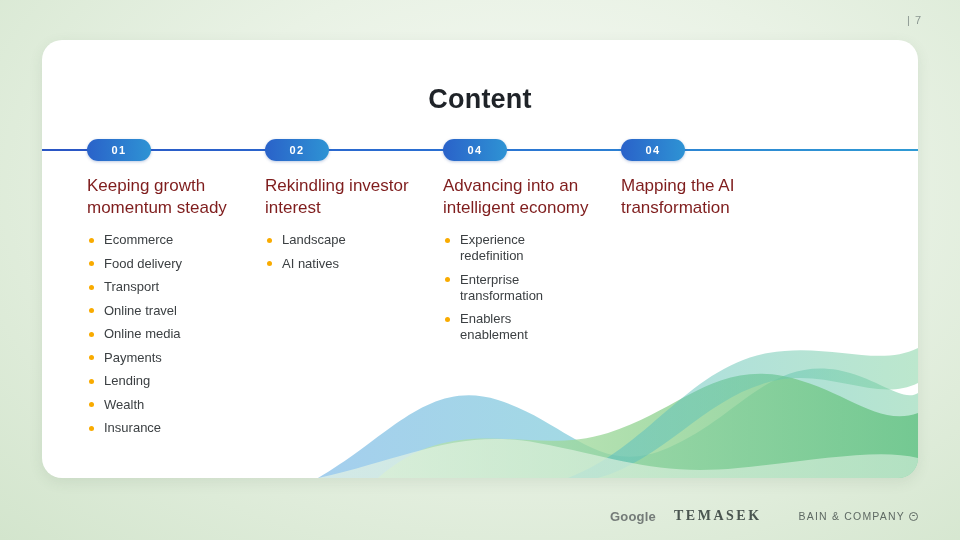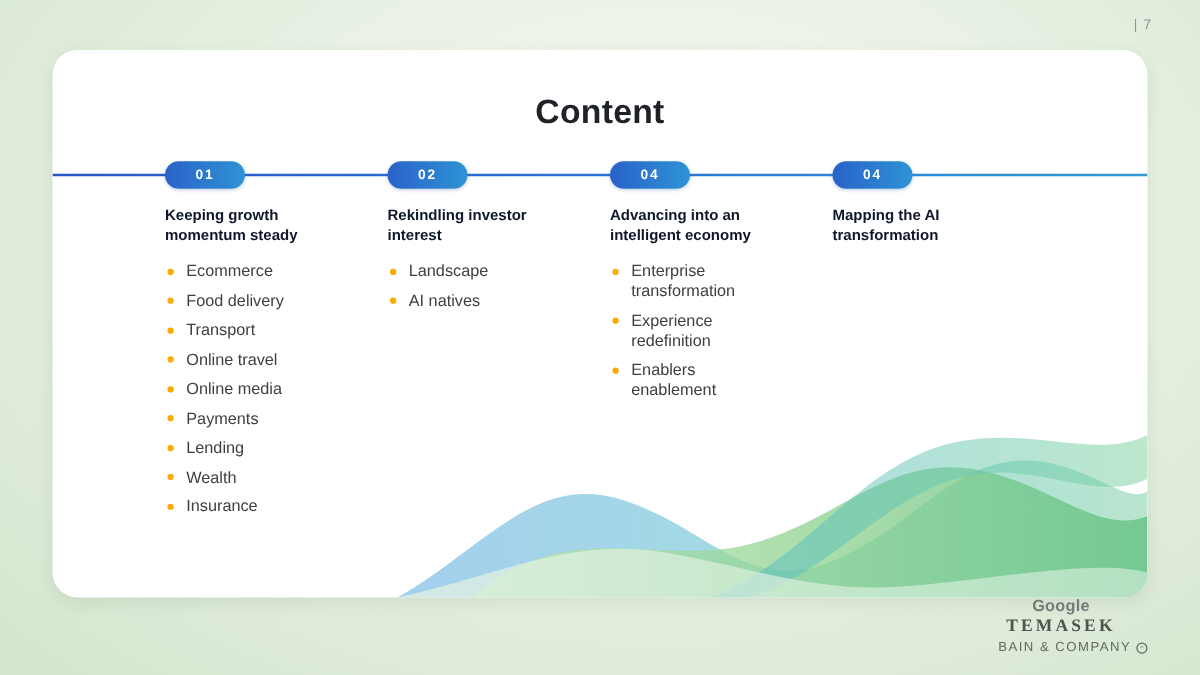--- a/index.html
+++ b/index.html
@@ -11,67 +11,67 @@
   }
   .page-number {
     position:absolute; top:14px; right:38px;
     font-size:11px; color:#8a9690; letter-spacing:1px;
   }
   .card {
     position:absolute; left:42px; top:40px; width:876px; height:438px;
     background:#ffffff; border-radius:20px;
     box-shadow:0 4px 14px rgba(60,90,60,0.10);
     overflow:hidden;
-    padding-top:34px;
+    padding-top:44px;
   }
   .slide-title {
     text-align:center; font-size:27px; font-weight:700; color:#1f2328;
     margin-bottom:24px; letter-spacing:0.2px;
   }
   .timeline {
     position:relative; height:22px; margin-bottom:14px;
   }
   .timeline-line {
     position:absolute; left:0; right:0; top:10px; height:2px;
     background:linear-gradient(90deg,#2a55c4 0%, #2a6fd2 45%, #2f9ad4 100%);
   }
   .grid {
-    margin-left:90px;
+    margin-left:45px;
     display:grid;
     grid-template-columns:repeat(4, 178px);
   }
   .pill {
     position:relative;
     width:64px; height:22px; border-radius:12px;
     background:linear-gradient(90deg,#2a62c9 0%, #2e93d4 100%);
     color:#ffffff; font-size:11px; font-weight:700; letter-spacing:1.5px;
     display:flex; align-items:center; justify-content:center;
     box-shadow:0 1px 3px rgba(40,80,160,0.3);
   }
   .col-heading {
-    color:#0f172a; font-size:12px; font-weight:700; line-height:1.3;
+    color:#7f1d1d; font-size:17px; font-weight:400; line-height:1.3;
     max-width:150px; margin-bottom:13px;
   }
   .bullets { list-style:none; max-width:124px; }
   .bullets li {
     position:relative; padding-left:17px;
     font-size:13px; color:#3c4043; line-height:16px;
     margin-bottom:7.5px;
   }
   .bullets li::before {
     content:""; position:absolute; left:2px; top:5.5px;
     width:5px; height:5px; border-radius:50%; background:#f9ab00;
   }
   .wave {
     position:absolute; right:0; bottom:0; width:600px; height:170px;
     pointer-events:none;
   }
   .footer {
     position:absolute; right:42px; bottom:16px;
-    display:flex; align-items:center; gap:2px;flex-direction:column;
+    display:flex; align-items:center; gap:18px;
   }
   .logo-google { font-size:13px; color:#747b78; font-weight:600; letter-spacing:0.2px; }
   .logo-temasek { font-family:"Liberation Serif", serif; font-size:14px; color:#4a5550; letter-spacing:2.5px; font-weight:600; }
   .logo-bain { font-size:10.5px; color:#5f6a64; letter-spacing:1.2px; font-weight:500; display:flex; align-items:center; gap:4px;margin-left:19px; }
   .bain-mark {
     width:9px; height:9px; border:1.2px solid #5f6a64; border-radius:50%;
     display:inline-block; position:relative;
   }
   .bain-mark::after {
     content:""; position:absolute; left:2px; top:2px; width:3px; height:3px;
@@ -123,22 +123,22 @@
     <div class="column">
       <div class="col-heading">Rekindling investor interest</div>
       <ul class="bullets">
           <li>Landscape</li>
           <li>AI natives</li>
         </ul>
     </div>
     <div class="column">
       <div class="col-heading">Advancing into an intelligent economy</div>
       <ul class="bullets">
+          <li>Experience redefinition</li>
           <li>Enterprise transformation</li>
-          <li>Experience redefinition</li>
           <li>Enablers enablement</li>
         </ul>
     </div>
     <div class="column">
       <div class="col-heading">Mapping the AI transformation</div>
     </div>
   </div>
 
   <svg class="wave" viewBox="0 0 600 170" preserveAspectRatio="none" aria-hidden="true">
     <defs>

